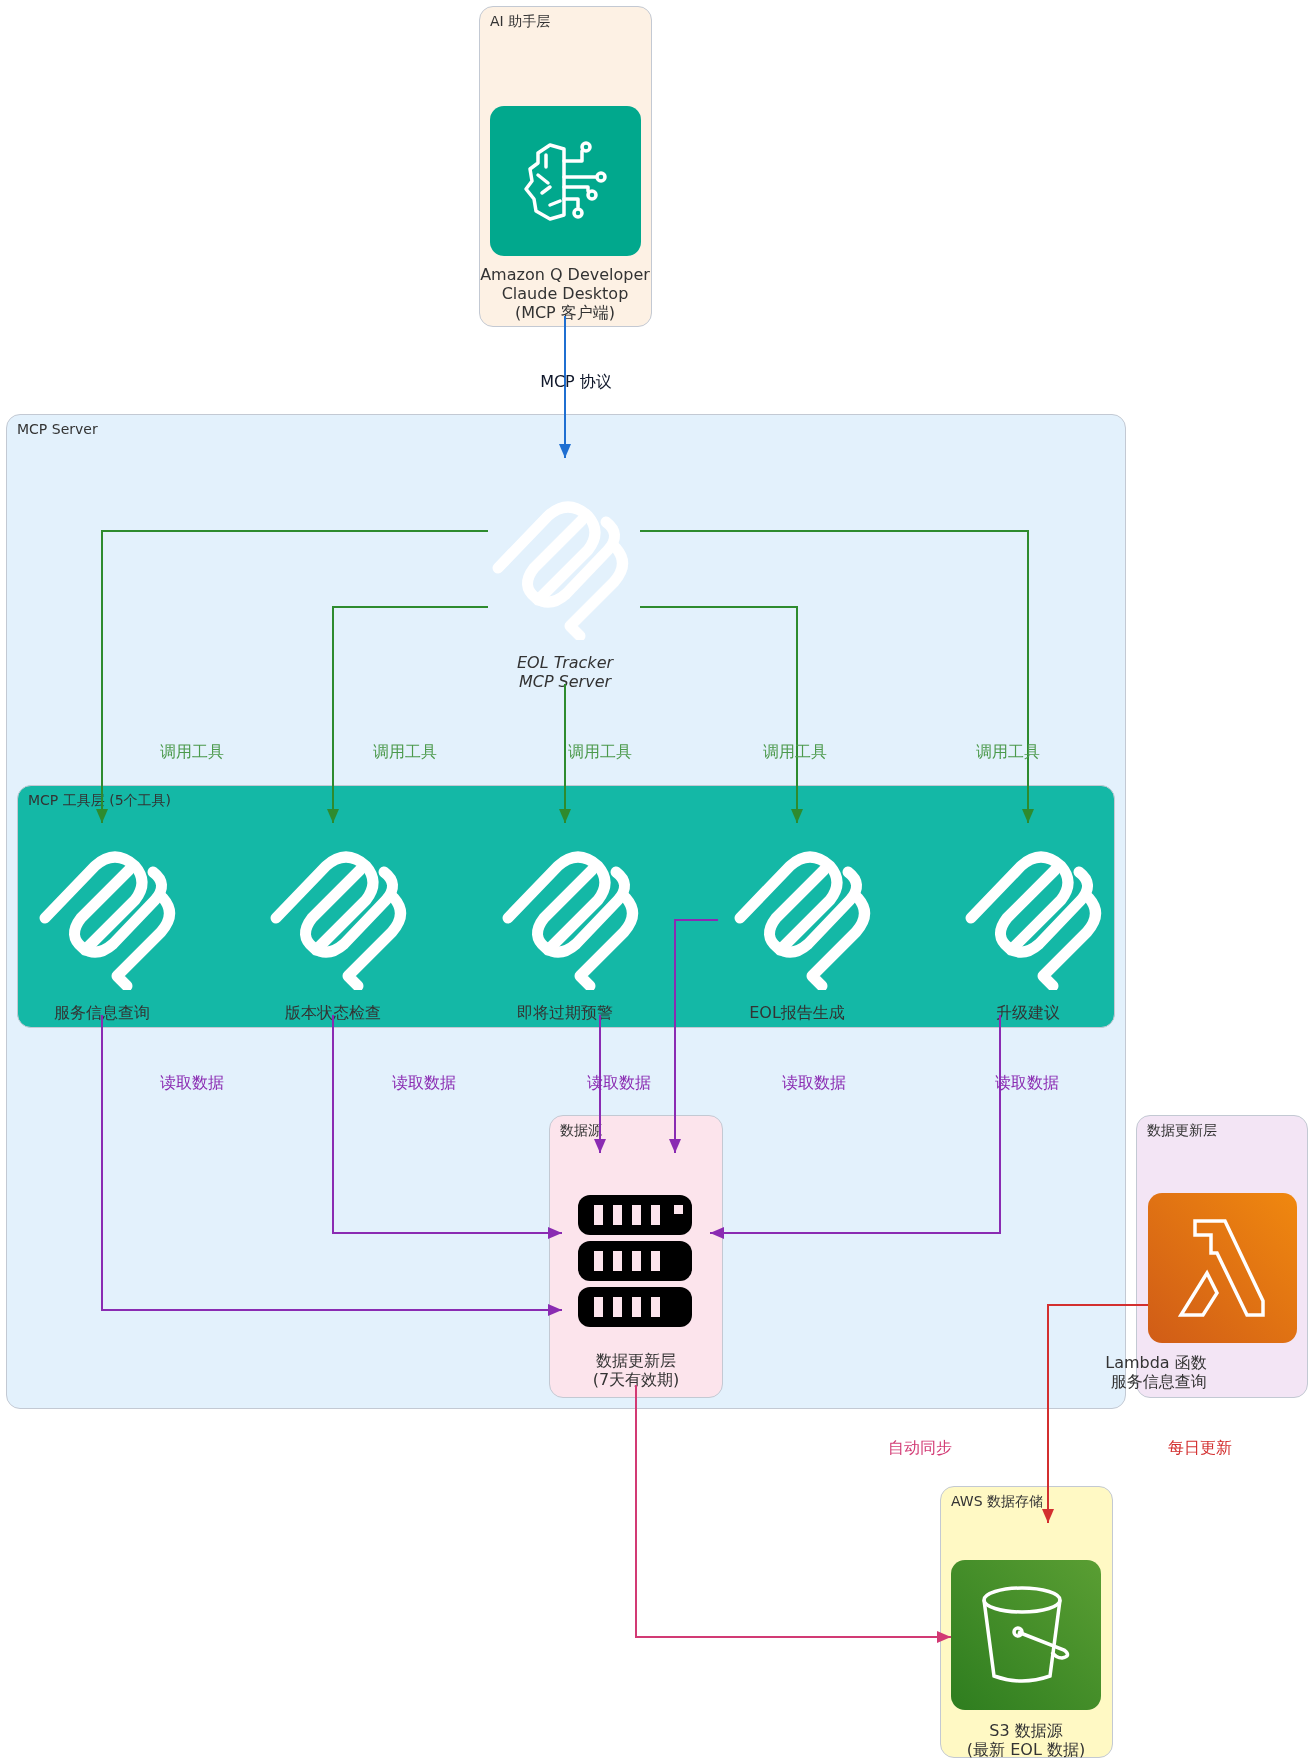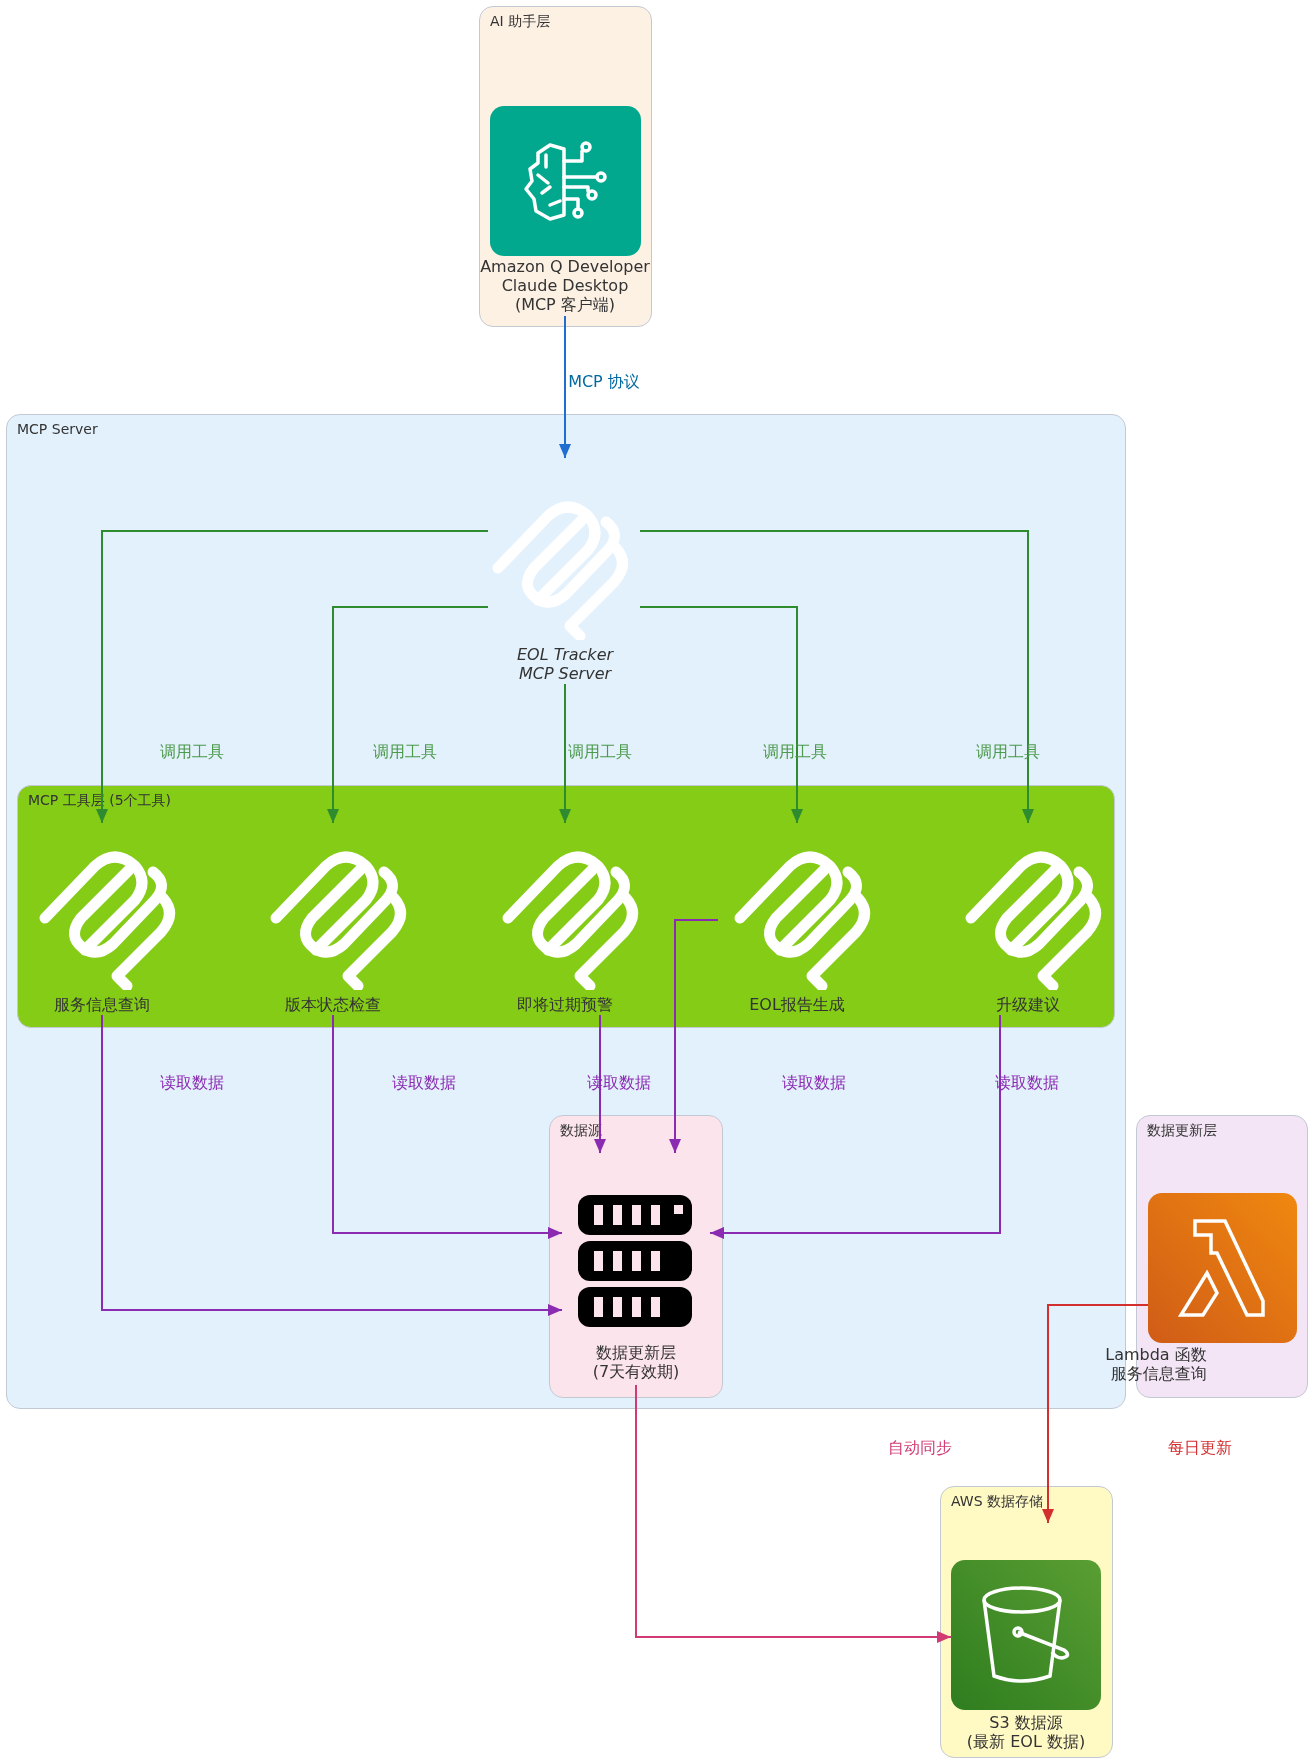--- a/index.html
+++ b/index.html
@@ -1,35 +1,35 @@
 <!DOCTYPE html>
 <html><head>
 <meta charset="utf-8">
 <style>
   html, body { margin: 0; padding: 0; background: #ffffff; }
   body { width: 1311px; height: 1760px; position: relative; overflow: hidden;
          font-family: "DejaVu Sans", sans-serif; color: #333; }
   .group { position: absolute; border: 1.5px solid #c3c9d3; border-radius: 14px; box-sizing: border-box; }
   .group-title { position: absolute; left: 10px; top: 6px; font-size: 14px; color: #333; white-space: nowrap; }
-  .node-label { position: absolute; text-align: center; font-size: 16px; line-height: 19px; color: #333; white-space: nowrap; transform: translateX(-50%); }
+  .node-label { position: absolute; text-align: center; font-size: 16px; line-height: 19px; color: #333; white-space: nowrap; transform: translateX(-50%); margin-top: 8px; }
   .edge-label { position: absolute; font-size: 16px; white-space: nowrap; transform: translateX(-50%); }
   .icon-box { position: absolute; border-radius: 14px; display:flex; align-items:center; justify-content:center; }
   svg.layer { position: absolute; left: 0; top: 0; pointer-events: none; }
   .mcp-icon { position: absolute; }
 </style>
 </head>
 <body>
 
 <div class="group" style="left:479px;top:6px;width:173px;height:321px;background:#fdf1e4;">
   <span class="group-title">AI 助手层</span>
 </div>
 <div class="group" style="left:6px;top:414px;width:1120px;height:995px;background:#e3f1fc;">
   <span class="group-title">MCP Server</span>
 </div>
-<div class="group" style="left:17px;top:785px;width:1098px;height:243px;background:#84cc16;">
+<div class="group" style="left:17px;top:785px;width:1098px;height:243px;background:#14b8a6;">
   <span class="group-title">MCP 工具层 (5个工具)</span>
 </div>
 <div class="group" style="left:549px;top:1115px;width:174px;height:283px;background:#fce4ec;">
   <span class="group-title">数据源</span>
 </div>
 <div class="group" style="left:1136px;top:1115px;width:172px;height:283px;background:#f3e5f5;">
   <span class="group-title">数据更新层</span>
 </div>
 <div class="group" style="left:940px;top:1486px;width:173px;height:272px;background:#fff9c4;">
   <span class="group-title">AWS 数据存储</span>
@@ -184,21 +184,21 @@
     <path d="M718 920 L675 920 L675 1153" fill="none" stroke="#8a2bb2" stroke-width="2"></path>
     <path d="M669 1139 L681 1139 L675 1153 Z" fill="#8a2bb2"></path>
     <path d="M1000 1015 L1000 1233 L710 1233" fill="none" stroke="#8a2bb2" stroke-width="2"></path>
     <path d="M724 1227 L724 1239 L710 1233 Z" fill="#8a2bb2"></path>
     <path d="M636 1385 L636 1637 L951 1637" fill="none" stroke="#d23a74" stroke-width="2"></path>
     <path d="M937 1631 L937 1643 L951 1637 Z" fill="#d23a74"></path>
     <path d="M1148 1305 L1048 1305 L1048 1523" fill="none" stroke="#d32f2f" stroke-width="2"></path>
     <path d="M1042 1509 L1054 1509 L1048 1523 Z" fill="#d32f2f"></path>
   </svg>
 
-<span class="edge-label" style="left:604px;top:372px;color:#0369a1;">MCP 协议</span>
+<span class="edge-label" style="left:576px;top:372px;color:#0f172a;">MCP 协议</span>
 <div id="edge-labels">
     <span class="edge-label" style="left: 192px; top: 742px; color: rgb(76, 154, 76);">调用工具</span>
     <span class="edge-label" style="left: 405px; top: 742px; color: rgb(76, 154, 76);">调用工具</span>
     <span class="edge-label" style="left: 600px; top: 742px; color: rgb(76, 154, 76);">调用工具</span>
     <span class="edge-label" style="left: 795px; top: 742px; color: rgb(76, 154, 76);">调用工具</span>
     <span class="edge-label" style="left: 1008px; top: 742px; color: rgb(76, 154, 76);">调用工具</span>
     <span class="edge-label" style="left: 192px; top: 1073px; color: rgb(138, 43, 178);">读取数据</span>
     <span class="edge-label" style="left: 424px; top: 1073px; color: rgb(138, 43, 178);">读取数据</span>
     <span class="edge-label" style="left: 619px; top: 1073px; color: rgb(138, 43, 178);">读取数据</span>
     <span class="edge-label" style="left: 814px; top: 1073px; color: rgb(138, 43, 178);">读取数据</span>

